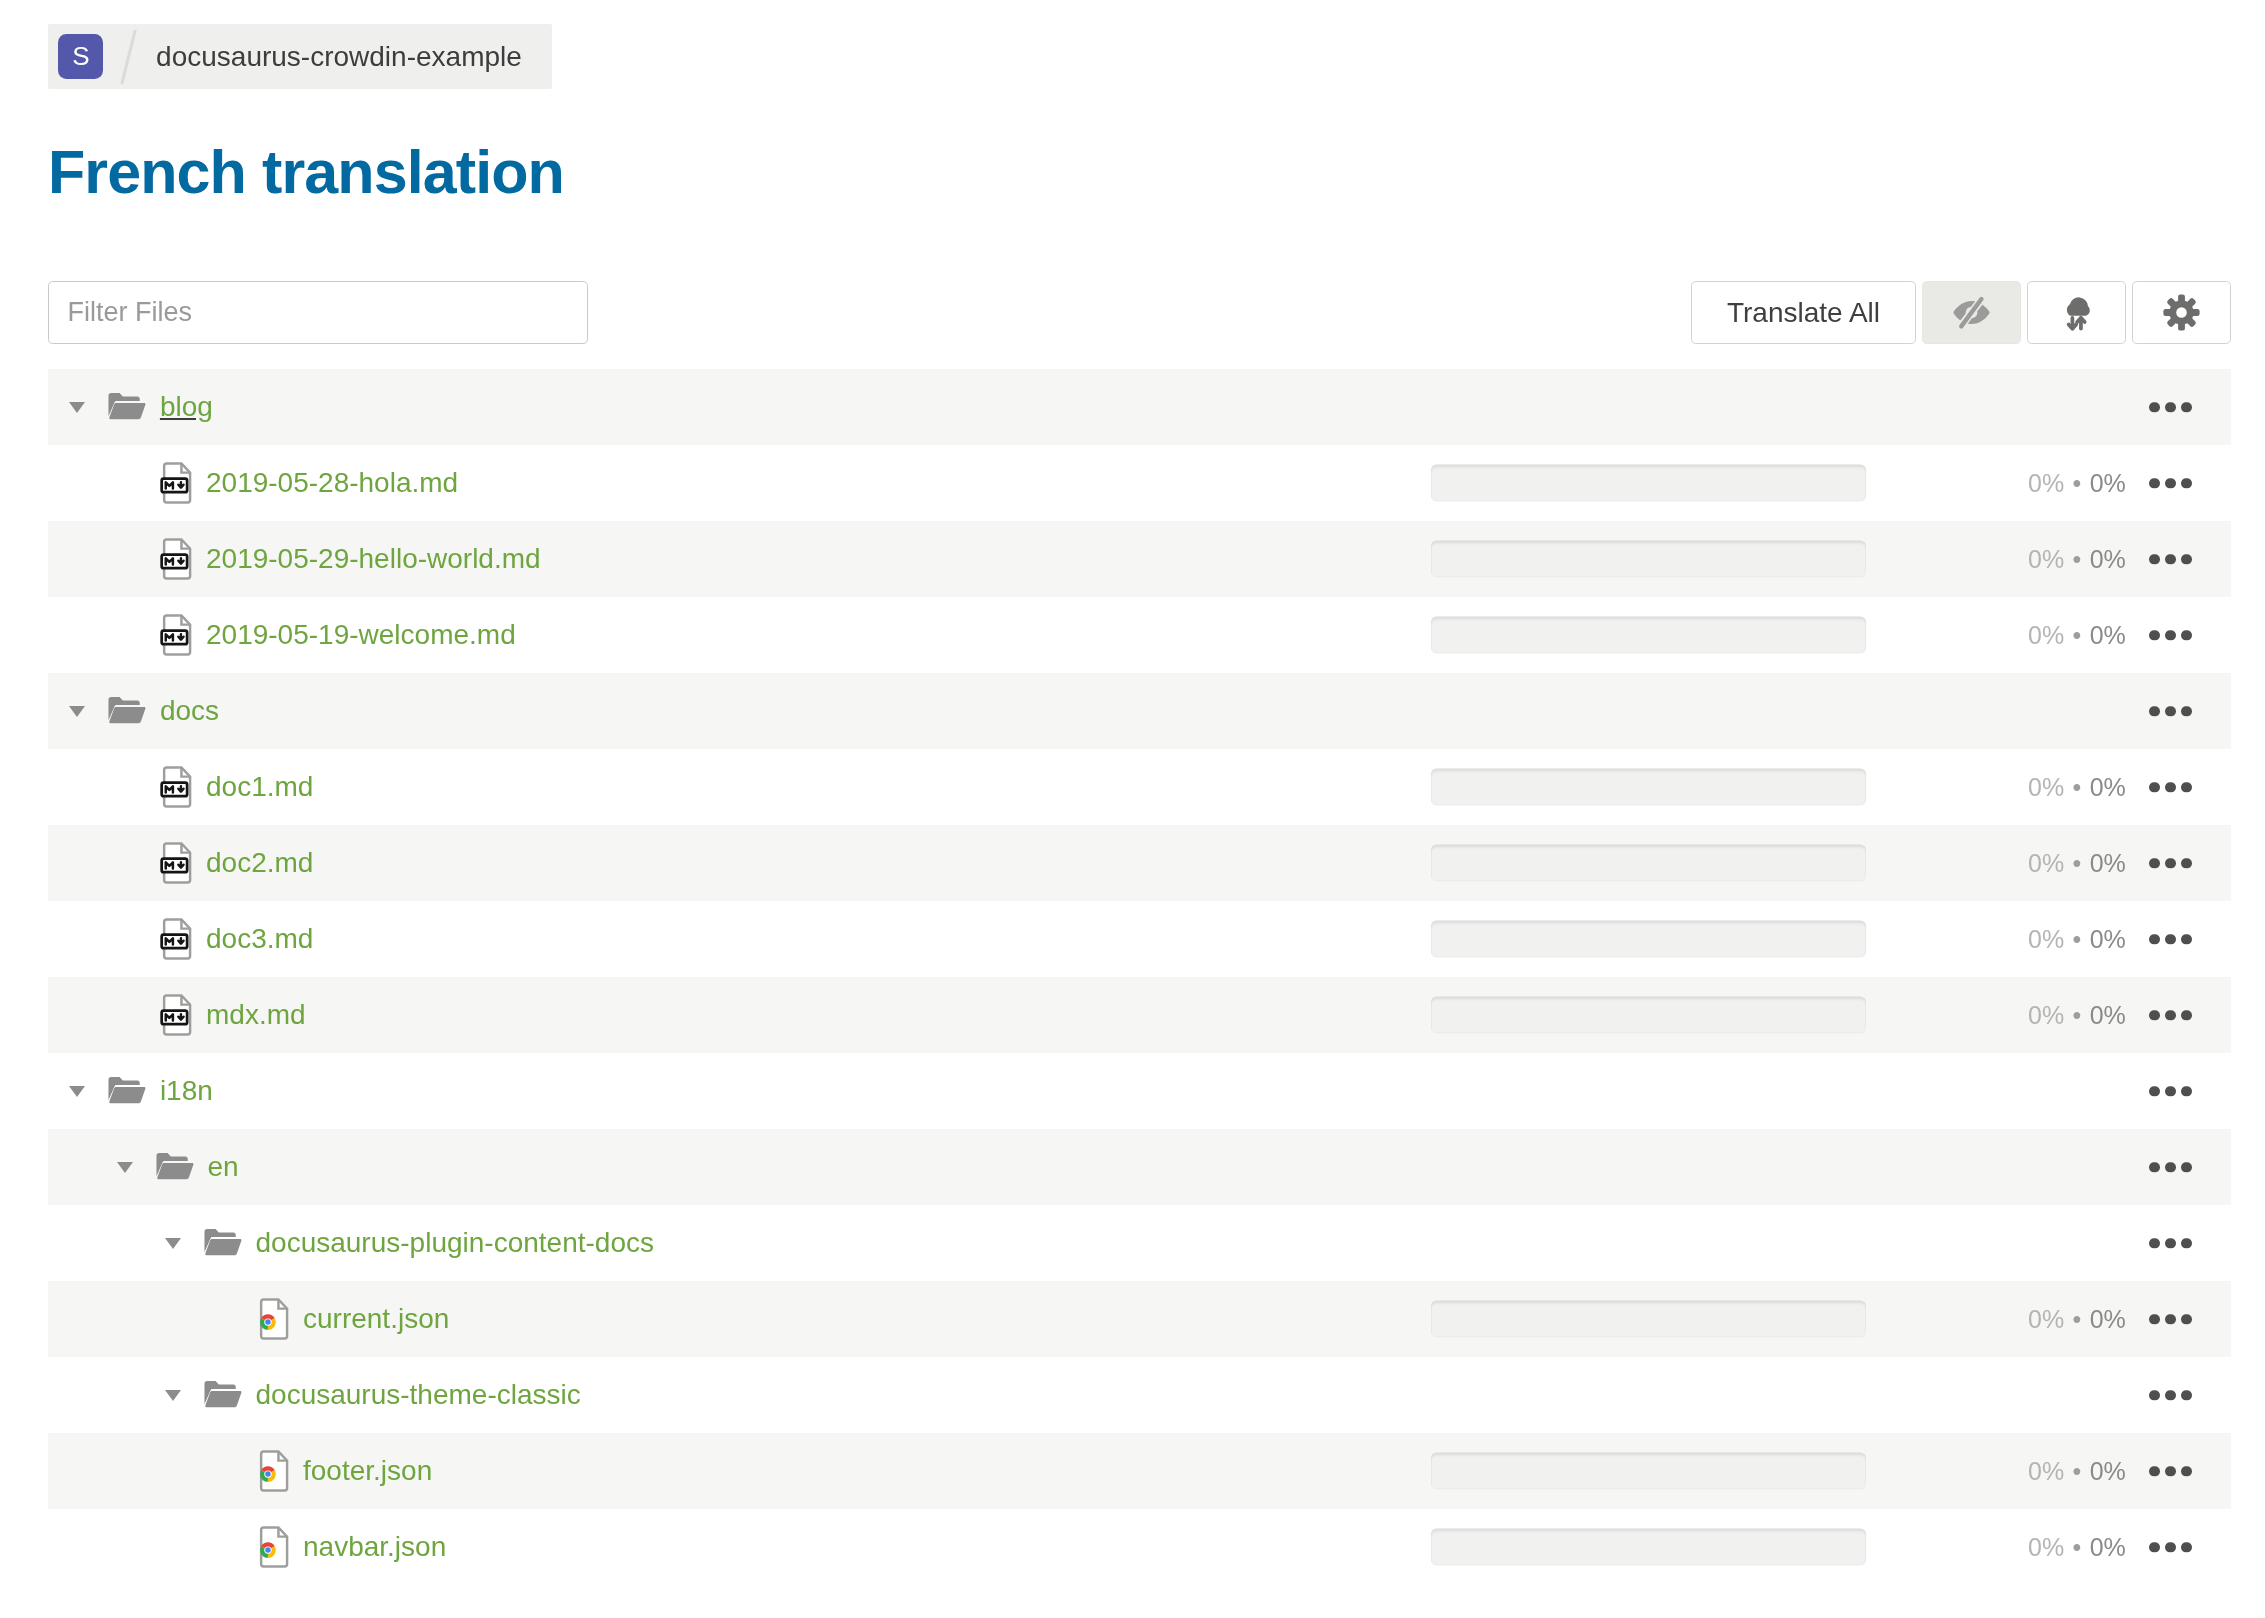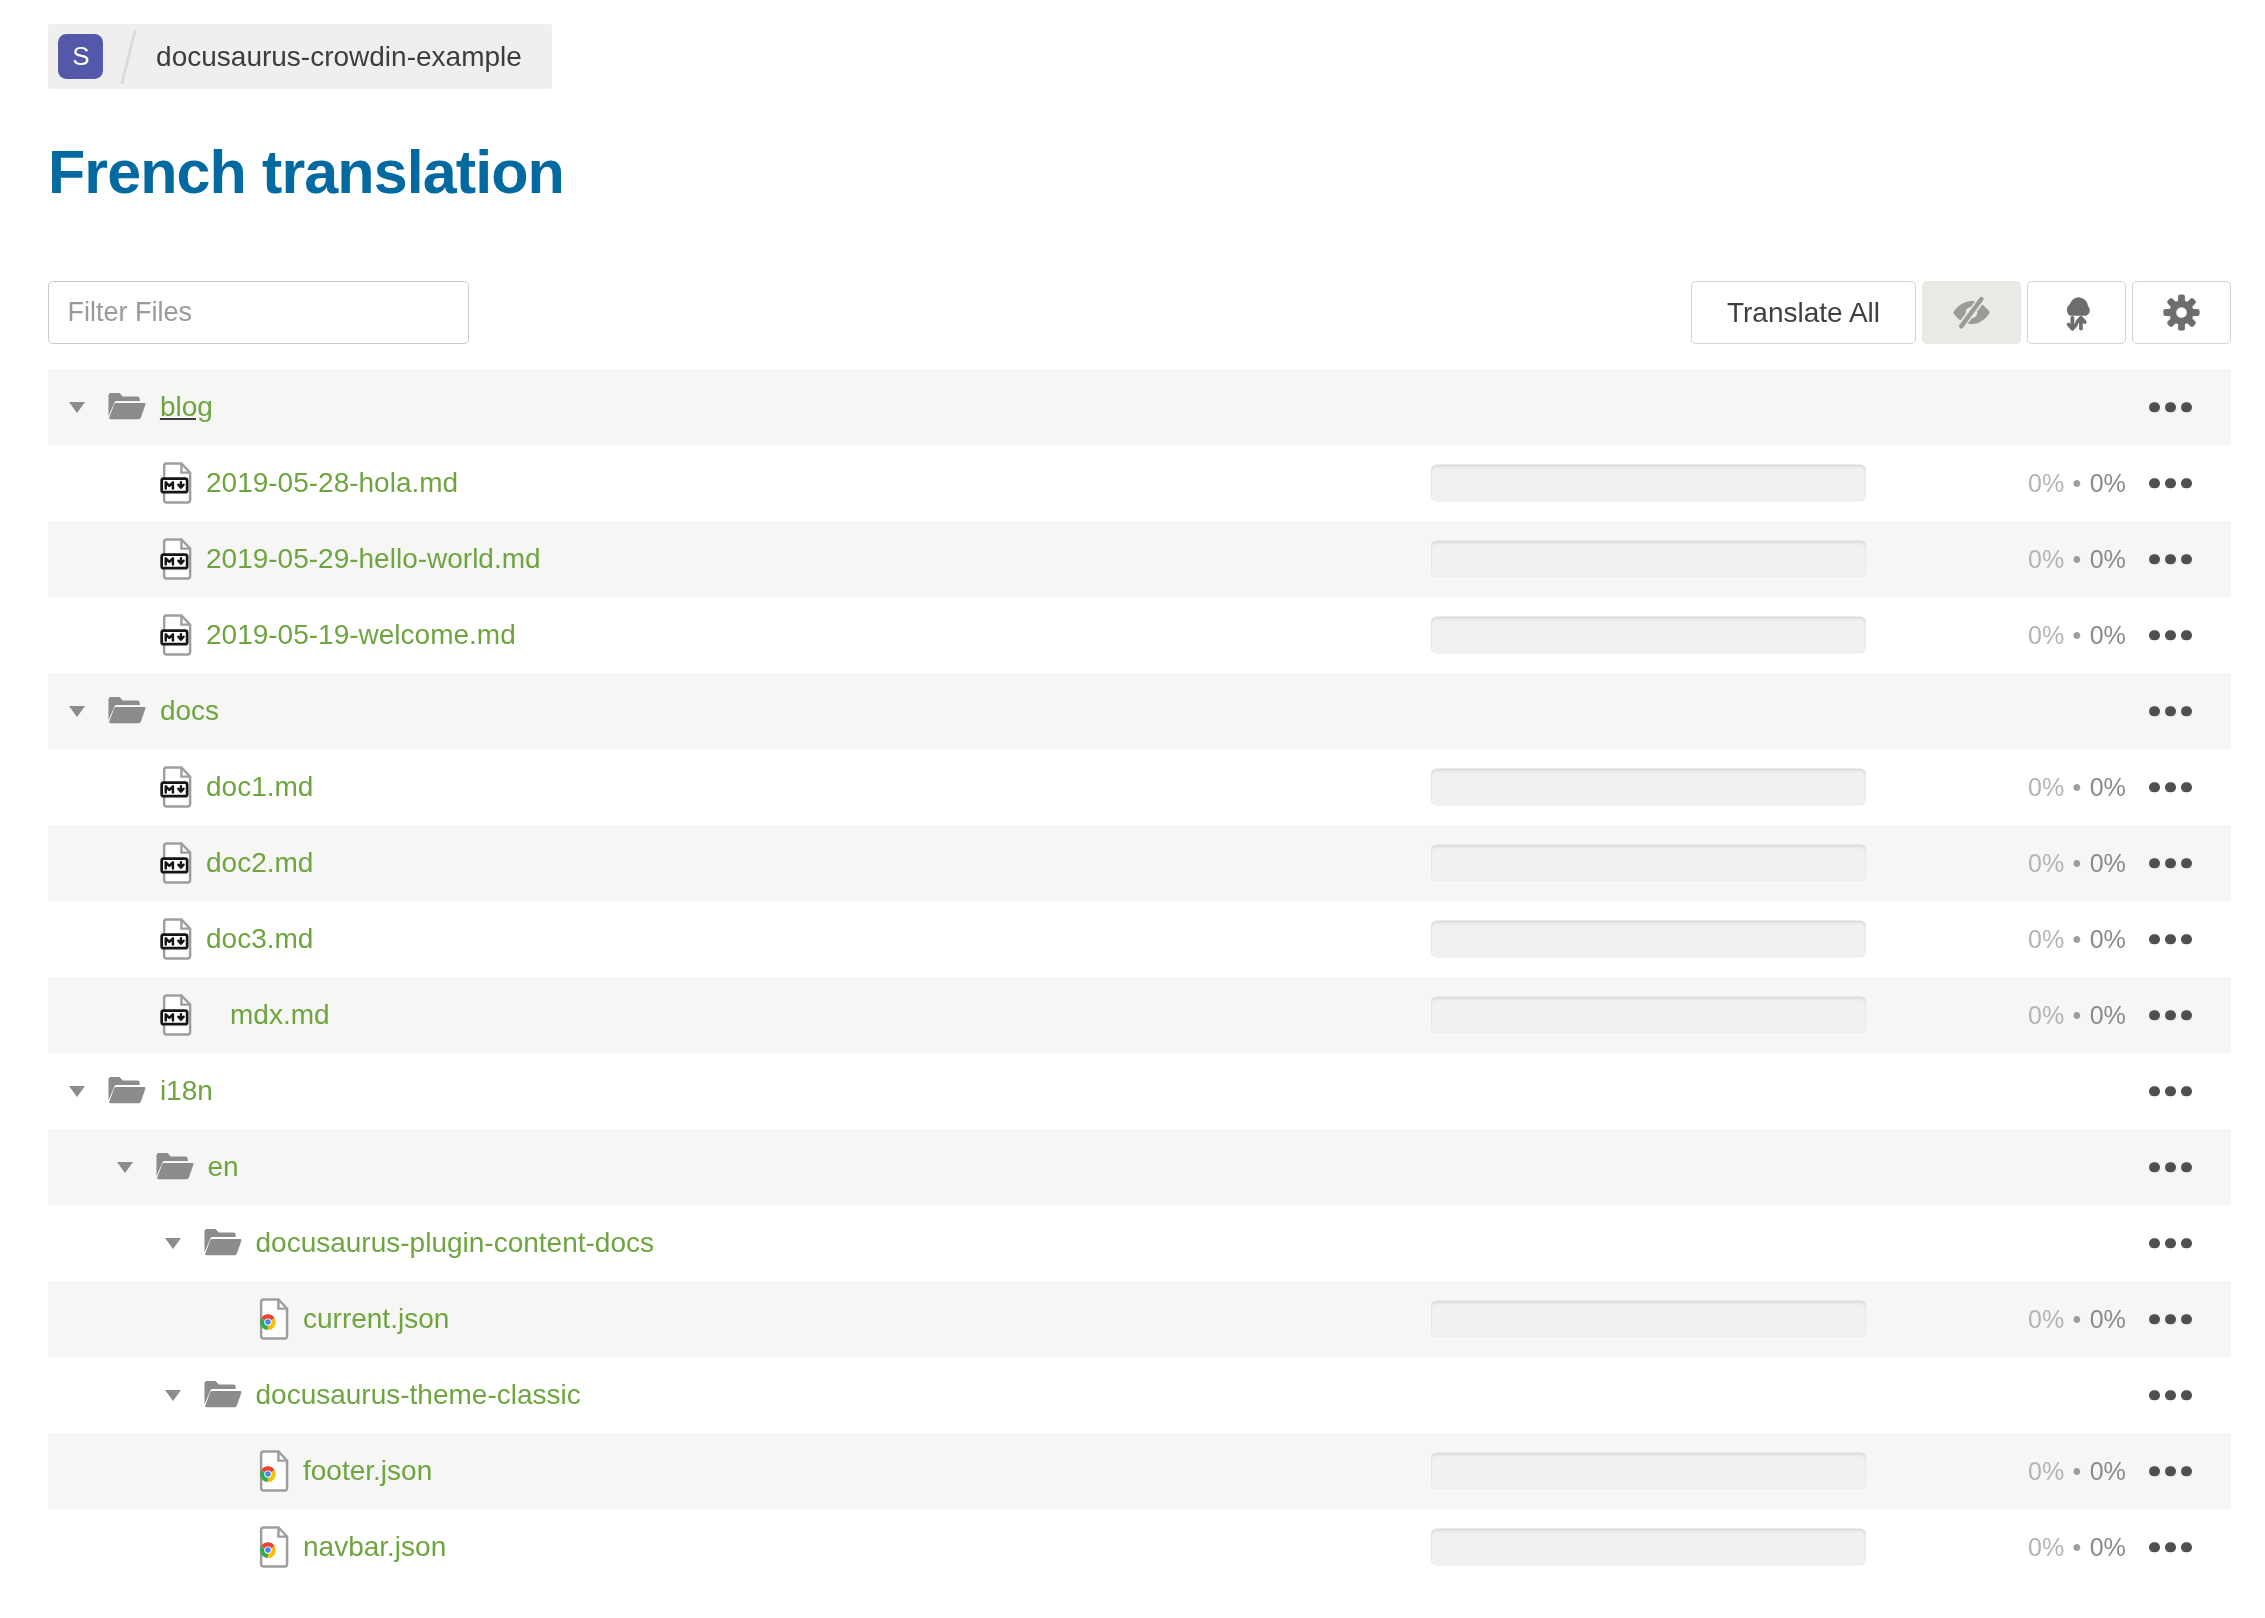--- a/index.html
+++ b/index.html
@@ -29,21 +29,21 @@
   .badge{width:45px;height:45px;border-radius:8.4px;background:var(--badge-indigo);
     color:#fff;font-size:26px;display:flex;align-items:center;justify-content:center;flex:0 0 auto}
   .crumb-slash{width:2.8px;height:56px;background:#dbdbd9;transform:rotate(14deg);margin:0 26px 0 24px}
   .crumb-text{font-size:28px;color:#3d3d3d;white-space:nowrap}
 
   
   h1{margin:43px 0 0;font-size:61px;line-height:80px;font-weight:700;color:#0369a1;letter-spacing:-0.9px}
 
   
   .toolbar{margin-top:69px;height:63px;display:flex;align-items:center;justify-content:space-between}
-  .filter-input{width:421px;height:63px;border:1.9px solid #c9c9c7;border-radius:4.7px;
+  .filter-input{width:540px;height:63px;border:1.9px solid #c9c9c7;border-radius:4.7px;
     font-size:27px;color:#3d3d3d;padding:0 18.6px;font-family:"Liberation Sans",sans-serif;outline:none;background:#fff}
   .filter-input::placeholder{color:#9a9a98}
   .btn-group{display:flex;gap:6px}
   .btn{height:63px;border:1.9px solid #d2d2d0;border-radius:4.7px;background:#fff;
     display:flex;align-items:center;justify-content:center;cursor:pointer;padding:0}
   .btn.text{padding:0 35px;font-size:28px;color:#3f3f3f;font-family:"Liberation Sans",sans-serif}
   .btn.iconbtn{width:99px}
   .btn.active{background:#e9e9e6;border-color:#e6e6e3}
   .btn svg{display:block}
 
@@ -276,21 +276,21 @@
 
     <a href="#" class="label">doc3.md</a>
     <span class="bar"></span>
     <span class="pct"><span class="p1">0%</span><span class="sep">•</span><span class="p2">0%</span></span>
     <button class="dots">
           <span></span>
           <span></span>
           <span></span>
         </button>
   </div>
-      <div class="row stripe" style="padding-left: 112px; gap: 24px;">
+      <div class="row stripe" style="padding-left: 112px;">
     <span class="file-icon kind-markdown">
       <svg viewBox="0 0 26 34">
         <path d="M3 3.2C3 2 3.8 1.2 5 1.2h12L24 8.6v22.2c0 1.2-.8 2-2 2H5c-1.2 0-2-.8-2-2V3.2z" fill="#fff" stroke="#9e9e9c" stroke-width="2"></path>
         <path d="M17 1.2v7.4H24" fill="none" stroke="#9e9e9c" stroke-width="2"></path>
         <rect x="1" y="13.4" width="20.6" height="11" rx="1.6" fill="#fff" stroke="#151515" stroke-width="2.2"></rect>
         <path d="M4.3 21.4v-5l2.9 2.9 2.9-2.9v5" fill="none" stroke="#151515" stroke-width="2" stroke-linejoin="round" stroke-linecap="round"></path>
         <path d="M16.6 16.3v3.9M14.5 18.4l2.1 2.4 2.1-2.4" fill="none" stroke="#151515" stroke-width="2" stroke-linejoin="round" stroke-linecap="round"></path>
       </svg>
     </span>
 

